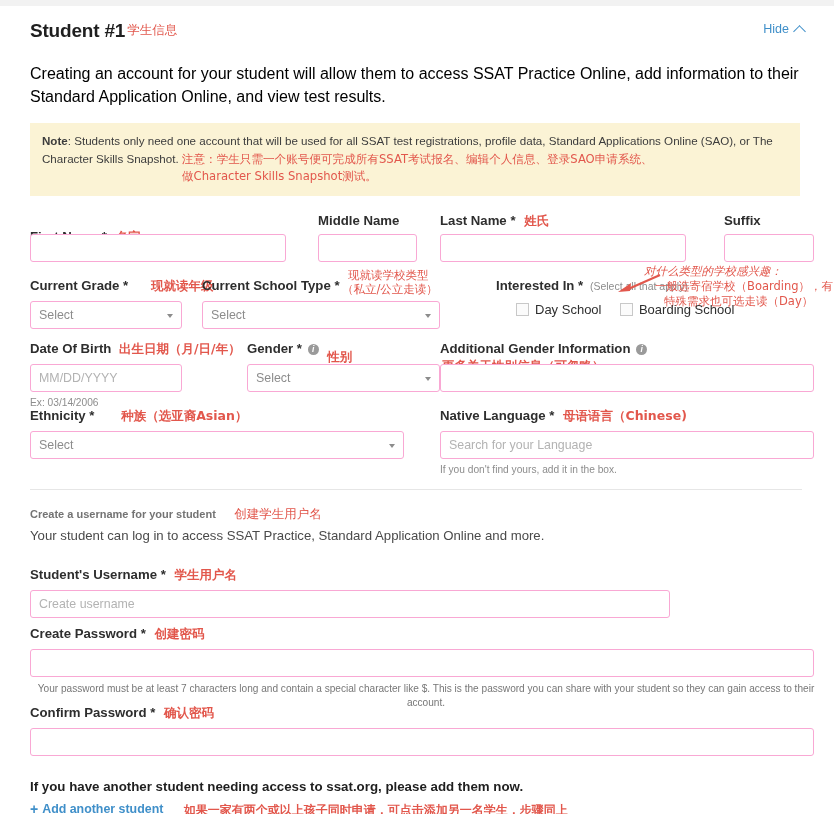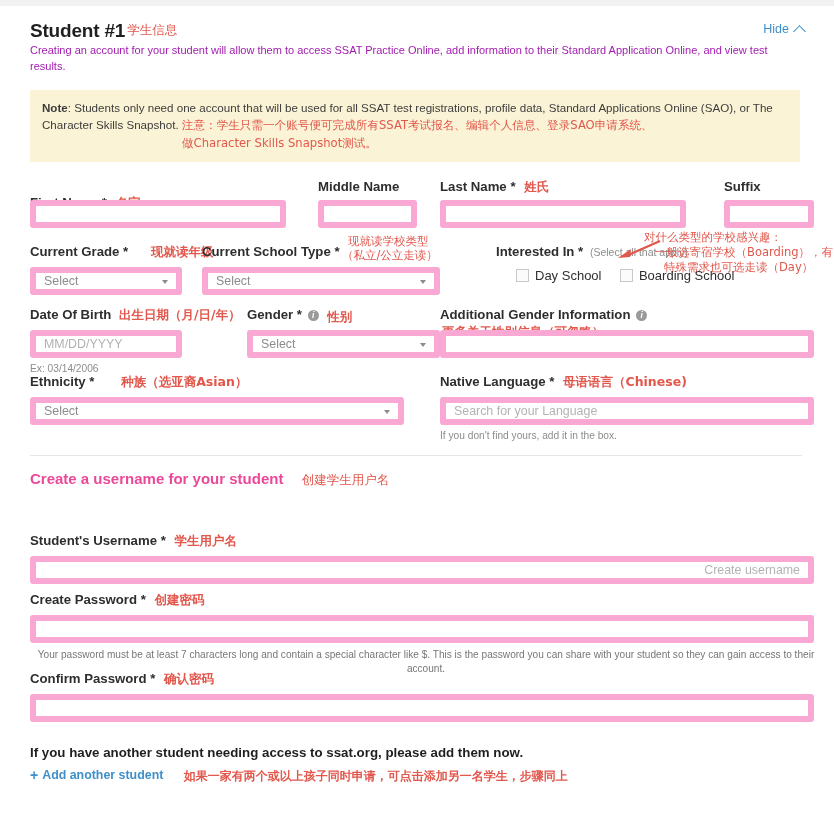--- a/index.html
+++ b/index.html
@@ -69,24 +69,24 @@
     display: inline-block;
     width: 8px; height: 8px;
     border-left: 1.6px solid #3f8fc9;
     border-top: 1.6px solid #3f8fc9;
     transform: rotate(45deg);
     position: relative;
     top: 2px;
   }
 
   .intro {
-    margin-top: 1px;
-    font-size: 11px;
+    margin-top: 20px;
+    font-size: 16px;
     line-height: 1.45;
-    color: #a21caf;
+    color: #000000;
     max-width: 775px;
   }
 
   
   .note {
     margin-top: 15px;
     background: #fbf3d5;
     padding: 9px 12px 10px 12px;
     font-size: 11.6px;
     line-height: 1.5;
@@ -112,21 +112,21 @@
   .req { color: #2e2e2e; font-weight: bold; }
   .muted-inline {
     font-size: 10.5px;
     color: #8d8d8d;
     font-weight: normal;
   }
 
   input.fld, .sel {
     box-sizing: border-box;
     height: 28px;
-    border: 6px solid #f9a8d4;
+    border: 1px solid #f9a8d4;
     border-radius: 3px;
     background: #fff;
     font-size: 12.4px;
     color: #555;
     padding: 0 8px;
     outline: none;
     font-family: "Liberation Sans", sans-serif;
     display: flex;
     align-items: center;
   }
@@ -180,23 +180,23 @@
 
   .divider {
     position: absolute;
     left: 12px;
     width: 772px;
     height: 1px;
     background: #e6e6e6;
   }
 
   .sec-title {
-    font-size: 15px;
+    font-size: 11px;
     font-weight: bold;
-    color: #ec4899;
+    color: #737373;
   }
   .sec-sub {
     font-size: 13.2px;
     color: #4a4a4a;
   }
 
   .fineprint {
     font-size: 10.1px;
     color: #777;
     line-height: 1.42;
@@ -291,21 +291,21 @@
         <span>Select</span>
         <span class="caret"></span>
       </div>
 
       <label class="fl abs" style="left:466px; top:10px;">
         <span>Interested In</span>
         <span class="req">*</span>
         <span class="muted-inline" style="margin-left:3px;">(Select all that apply)</span>
       </label>
 
-      <span class="cn abs" style="left:614px; top:-4px; font-size:11.5px;">对什么类型的学校感兴趣：</span>
+      <span class="cn abs" style="left:614px; top:-4px; font-size:11.5px;font-style:italic;">对什么类型的学校感兴趣：</span>
       <span class="cn abs" style="left:625px; top:11px; font-size:11.5px;">一般选寄宿学校（Boarding），有</span>
       <span class="cn abs" style="left:634px; top:26px; font-size:11.5px;">特殊需求也可选走读（Day）</span>
 
       <svg class="arrow" style="left:586px; top:5px;" width="46" height="22" viewBox="0 0 46 22">
         <path d="M44,2 L10,17" stroke="#e2574c" stroke-width="2.2" fill="none"></path>
         <path d="M2,19 L15,10 L14,18 Z" fill="#e2574c"></path>
       </svg>
 
       <div class="abs" style="left:486px; top:34px;">
         <span class="cbwrap">
@@ -324,21 +324,21 @@
         <span>Date Of Birth</span>
         <span class="cn" style="margin-left:4px;">出生日期（月/日/年）</span>
       </label>
       <input class="fld abs" style="left: 0px; top: 31px; width: 152px;" placeholder="MM/DD/YYYY">
       <div class="hint abs" style="left:0; top:61px;">Ex: 03/14/2006</div>
 
       <label class="fl abs" style="left:217px; top:8px;">
         <span>Gender</span>
         <span class="req">*</span>
         <span class="infoico">i</span>
-        <span class="cn" style="margin-left:3px; position:relative; top:2px;">性别</span>
+        <span class="cn" style="margin-left:3px; position:relative; top:8px;">性别</span>
       </label>
       <div class="sel abs" style="left:217px; top:31px; width:193px;">
         <span>Select</span>
         <span class="caret"></span>
       </div>
 
       <label class="fl abs" style="left:410px; top:8px;">
         <span>Additional Gender Information</span>
         <span class="infoico">i</span>
         <span class="cn" style="margin-left:2px; position:relative; top:2px;">更多关于性别信息（可忽略）</span>
@@ -366,29 +366,30 @@
       <div class="hint abs" style="left:410px; top:63px;">If you don't find yours, add it in the box.</div>
     </div>
 
     <div class="divider" style="left:0; top:276px; width:772px;"></div>
 
     <div class="row" style="height:60px; margin-top:36px;">
       <div class="abs" style="left:0; top:0;">
         <span class="sec-title">Create a username for your student</span>
         <span class="cn" style="margin-left:14px;">创建学生用户名</span>
       </div>
+      <div class="sec-sub abs" style="left:0; top:24px;">Your student can log in to access SSAT Practice, Standard Application Online and more.</div>
     </div>
 
     <div class="row" style="height:56px;">
       <label class="fl abs" style="left:0; top:0;">
         <span>Student's Username</span>
         <span class="req">*</span>
         <span class="cn" style="margin-left:5px;">学生用户名</span>
       </label>
-      <input class="fld abs" style="left: 0px; top: 23px; width: 784px; text-align: right;" placeholder="Create username">
+      <input class="fld abs" style="left: 0px; top: 23px; width: 640px;" placeholder="Create username">
     </div>
 
     <div class="row" style="height:76px;">
       <label class="fl abs" style="left:0; top:0;">
         <span>Create Password</span>
         <span class="req">*</span>
         <span class="cn" style="margin-left:5px;">创建密码</span>
       </label>
       <input class="fld abs" type="password" style="left: 0px; top: 23px; width: 784px;" placeholder="">
       <div class="fineprint abs" style="left:4px; top:56px; width:784px;text-align:center;">Your password must be at least 7 characters long and contain a special character like $. This is the password you can share with your student so they can gain access to their account.</div>

